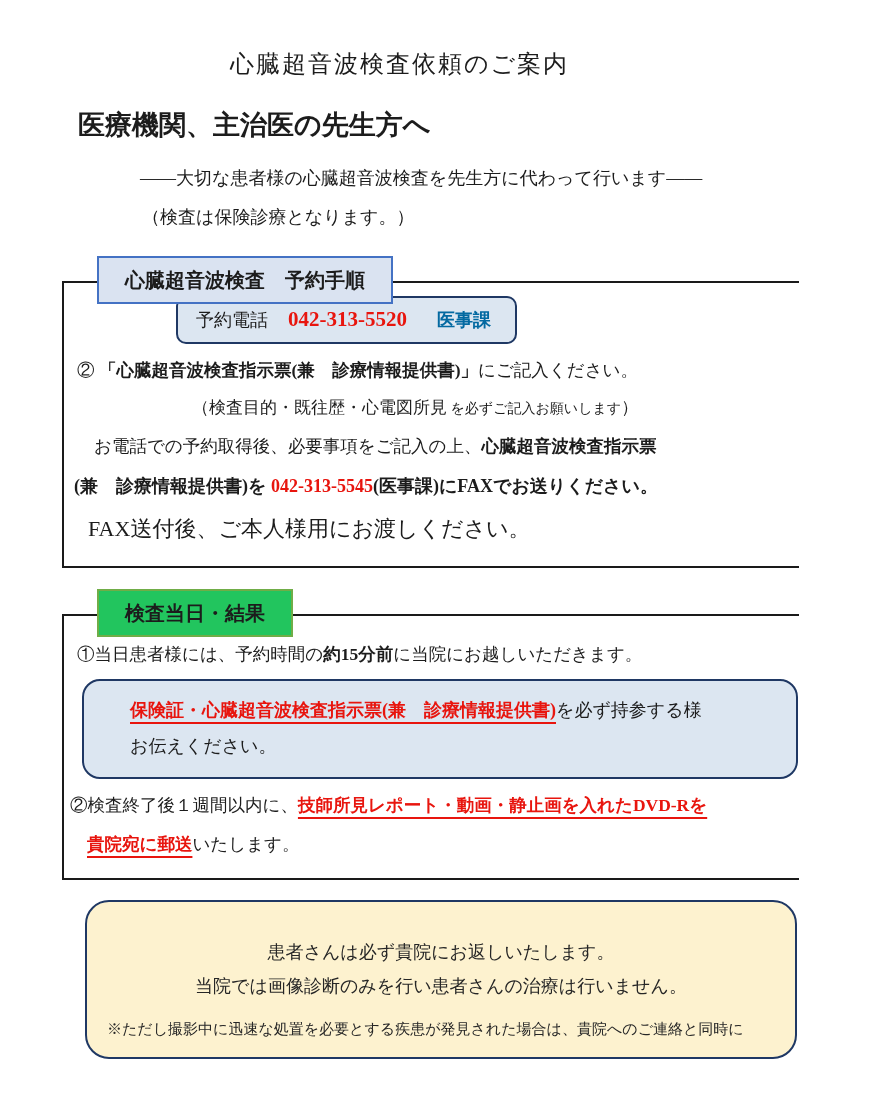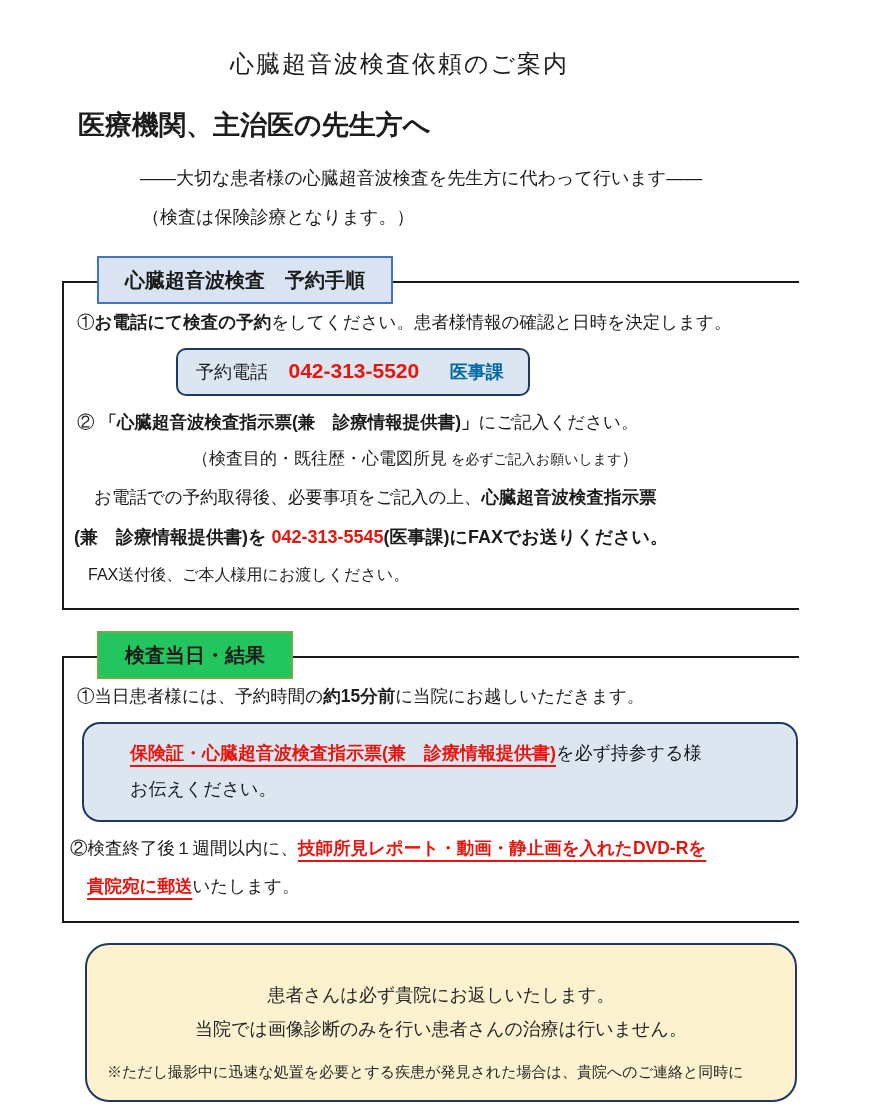--- a/index.html
+++ b/index.html
@@ -1,18 +1,18 @@
 <!DOCTYPE html>
 <html lang="ja"><head>
 <meta charset="utf-8">
 <style>
   html,body { margin:0; padding:0; background:#fff; }
   .page {
     position:relative; width:799px; height:1119px; background:#ffffff;
-    font-family:Liberation Sans, sans-serif;
+    font-family:Liberation Serif, serif;
     color:#1c1c1c; overflow:hidden;
   }
   .title { font-size:24px; font-weight:400; text-align:center; margin:48px 0 0 0; letter-spacing:2px; }
   .heading { font-size:27px; font-weight:700; margin:27px 0 0 78px; }
   .subheading { font-size:18px; margin:23px 0 0 140px; }
   .paren-note { font-size:18px; margin:15px 0 0 142px; }
 
   .section {
     position:relative; margin-left:62px; width:752px;
     border:2px solid #1a1a1a; background:#fff;
@@ -44,21 +44,21 @@
     padding:9px 24px 10px 18px; white-space:nowrap;
   }
   .phone-box .lbl { font-size:18px; color:#1c1c1c; }
   .phone-box .num { font-size:21px; font-weight:700; color:#e8150e; margin-left:16px; }
   .phone-box .dept { font-size:18px; font-weight:700; color:#0369a1; margin-left:26px; }
   .sec1 .step2 { margin:15px 0 0 13px; }
   .paren2 { font-size:17px; margin:13px 0 0 128px; }
   .paren2 .small { font-size:14px; }
   .fax1 { font-size:17.5px; margin:15px 0 0 30px; }
   .fax2 { font-size:18px; font-weight:700; margin:16px 0 0 10px; }
-  .fax3 { font-size:16px; margin:16px 0 22px 24px; }
+  .fax3 { font-size:22px; margin:16px 0 22px 24px; }
 
   
   .sec2 .step1 { margin:27px 0 0 13px; }
   .bring-box {
     margin:13px 18px 0 18px;
     background:#dce6f1; border:2px solid #1f3864; border-radius:18px;
     padding:11px 16px 13px 46px; font-size:18px; line-height:2.0;
   }
   .sec2 .step2a { margin:14px 0 0 6px; line-height:1.4; }
   .sec2 .step2b { margin:14px 0 22px 23px; line-height:1.4; }
@@ -79,21 +79,20 @@
 <div class="page">
 
   <h1 class="title">心臓超音波検査依頼のご案内</h1>
   <h2 class="heading">医療機関、主治医の先生方へ</h2>
   <p class="subheading">――大切な患者様の心臓超音波検査を先生方に代わって行います――</p>
   <p class="paren-note">（検査は保険診療となります。）</p>
 
   <div class="section sec1">
     <div class="sec-header blue">心臓超音波検査　予約手順</div>
 
-    <p class="step step1"><span>①</span><span class="b">お電話にて検査の予約</span><span>をしてください。患者様情報の確認と日時を決定します。</span></p>
 
     <div class="phone-box">
       <span class="lbl">予約電話</span>
       <span class="num">042-313-5520</span>
       <span class="dept">医事課</span>
     </div>
 
     <p class="step step2"><span>② </span><span class="b">「心臓超音波検査指示票(兼　診療情報提供書)」</span><span>にご記入ください。</span></p>
 
     <p class="paren2"><span>（検査目的・既往歴・心電図所見</span><span class="small"> を必ずご記入お願いします</span><span>）</span></p>

